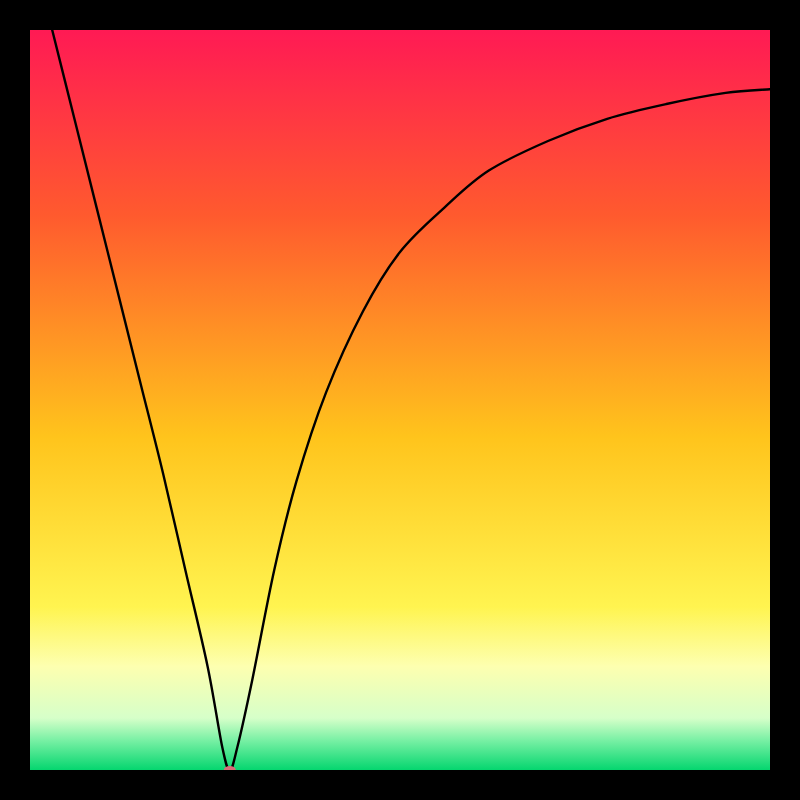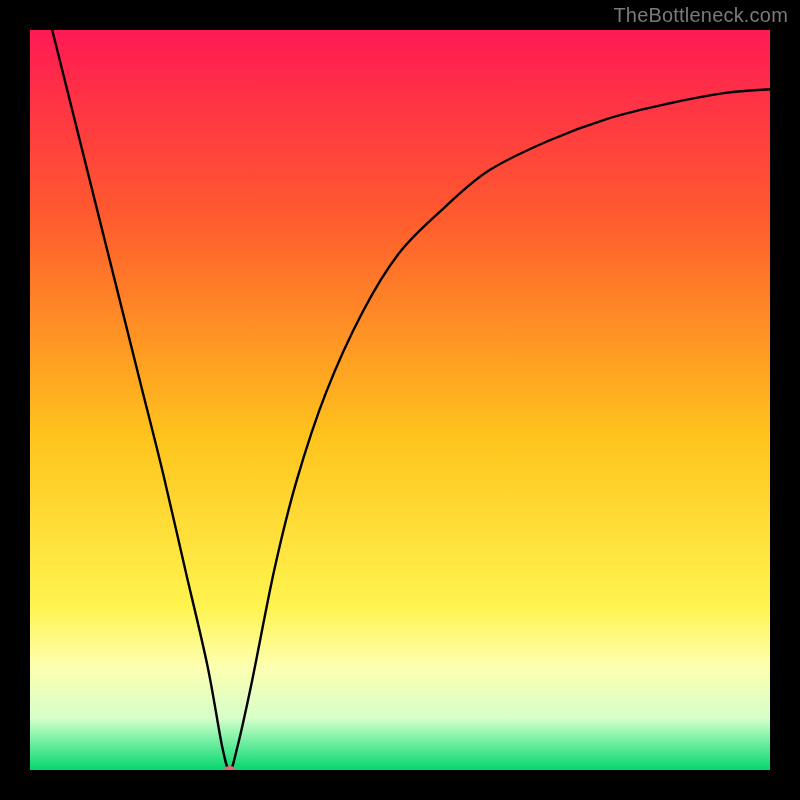--- a/index.html
+++ b/index.html
@@ -32,21 +32,20 @@
     font-size: 20px;
     font-weight: 500;
     letter-spacing: 0.2px;
   }
 </style>
 </head>
 <body>
 
 <div class="frame">
 
-  <div class="attribution">TheBottleneck.com</div>
 
   <svg class="plot" viewBox="0 0 740 740" preserveAspectRatio="none">
     <defs>
       <linearGradient id="bg-grad" x1="0" y1="0" x2="0" y2="1">
           <stop offset="0%" stop-color="#ff1a54"></stop>
           <stop offset="25%" stop-color="#ff5a2e"></stop>
           <stop offset="55%" stop-color="#ffc41c"></stop>
           <stop offset="78%" stop-color="#fff450"></stop>
           <stop offset="86%" stop-color="#fdffb0"></stop>
           <stop offset="93%" stop-color="#d6ffc9"></stop>

